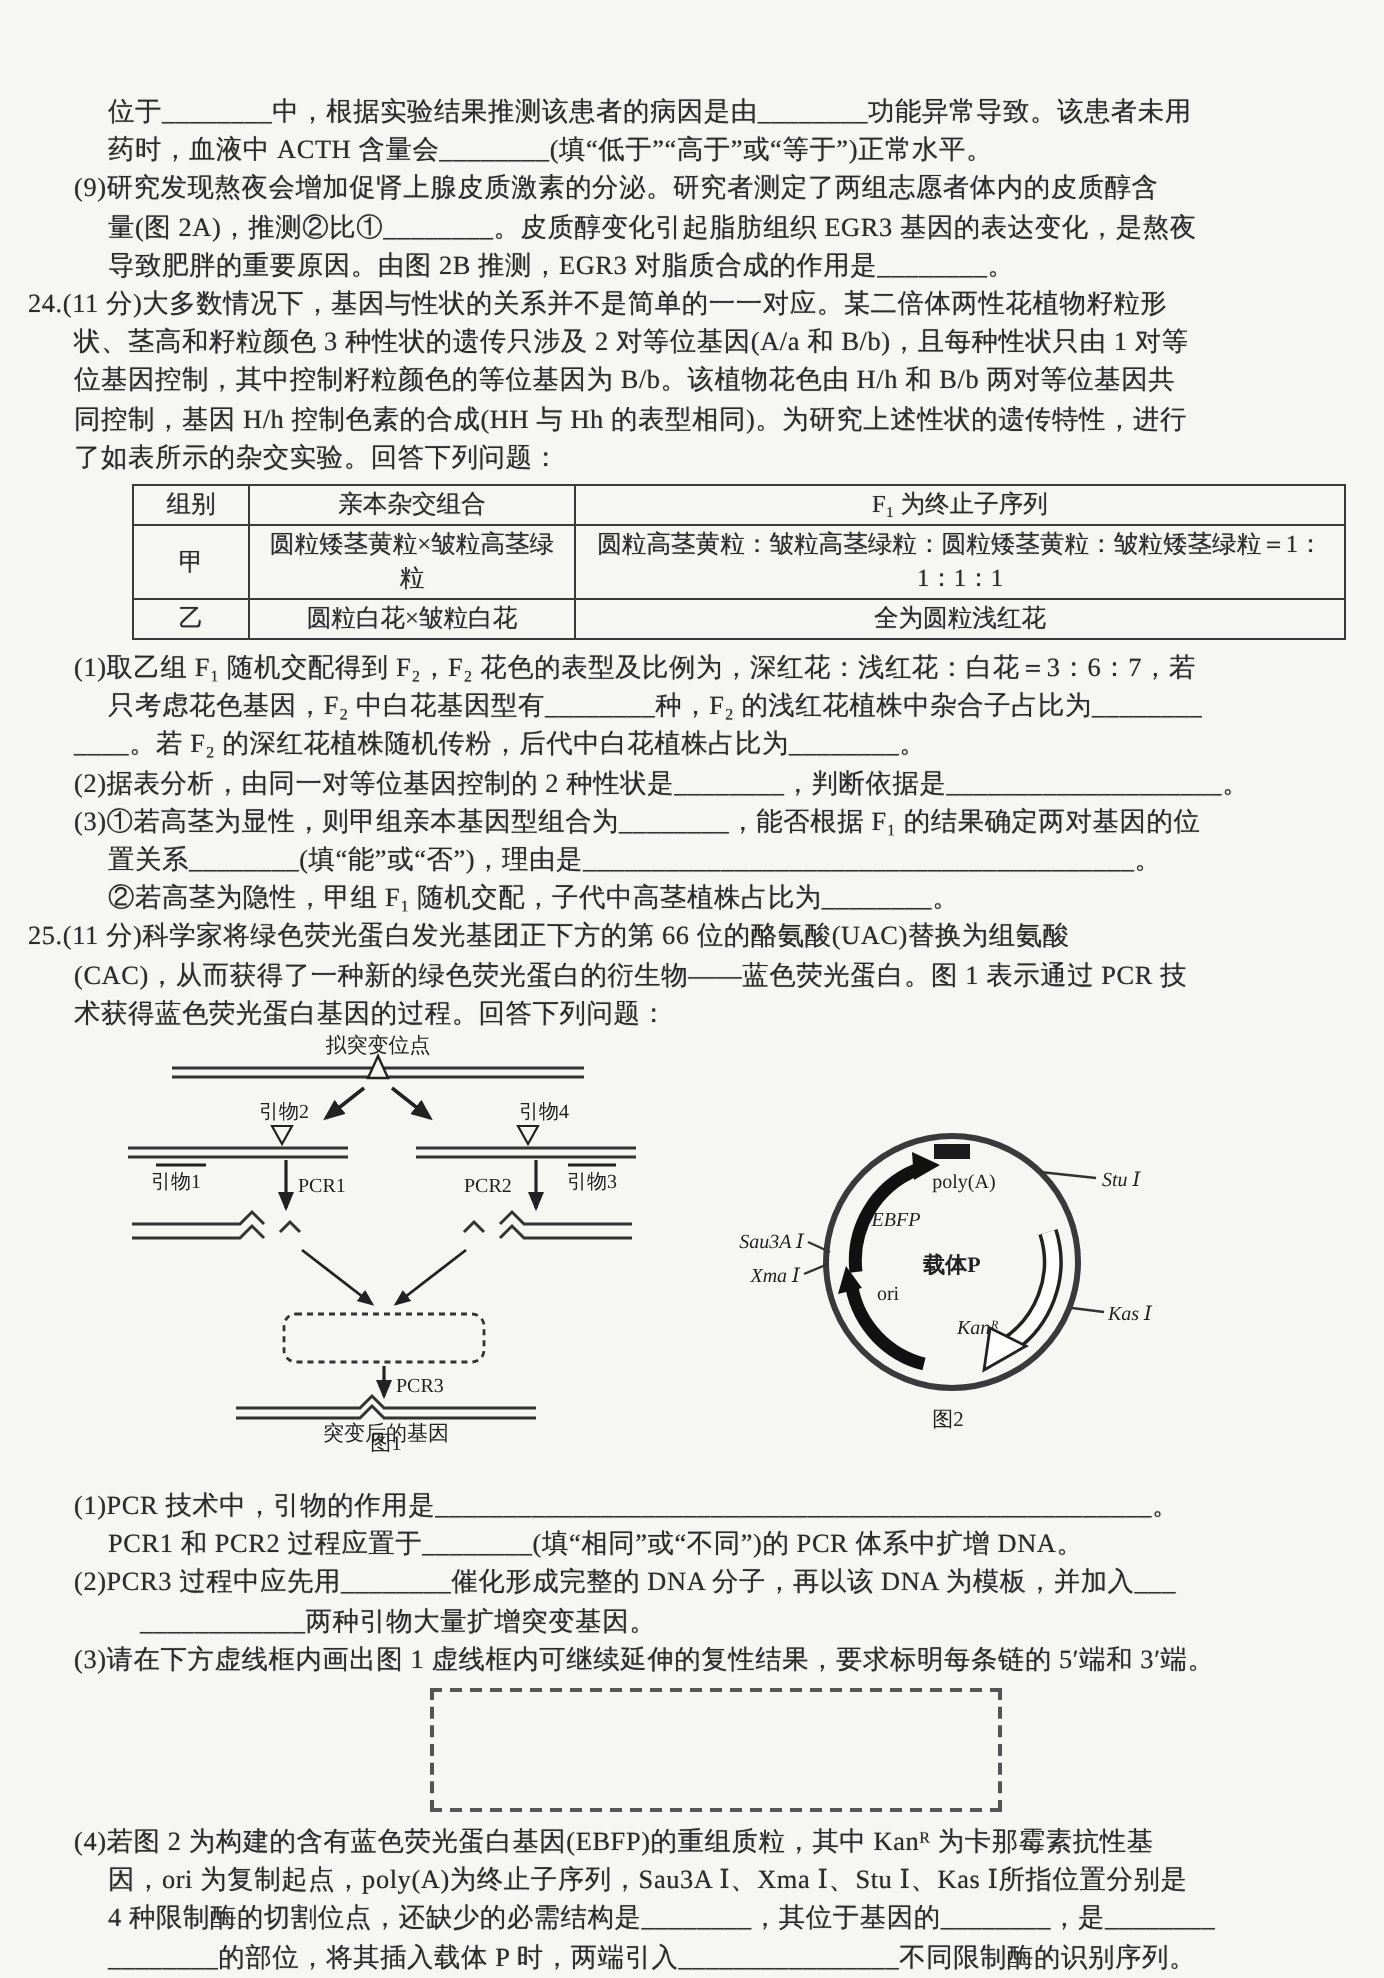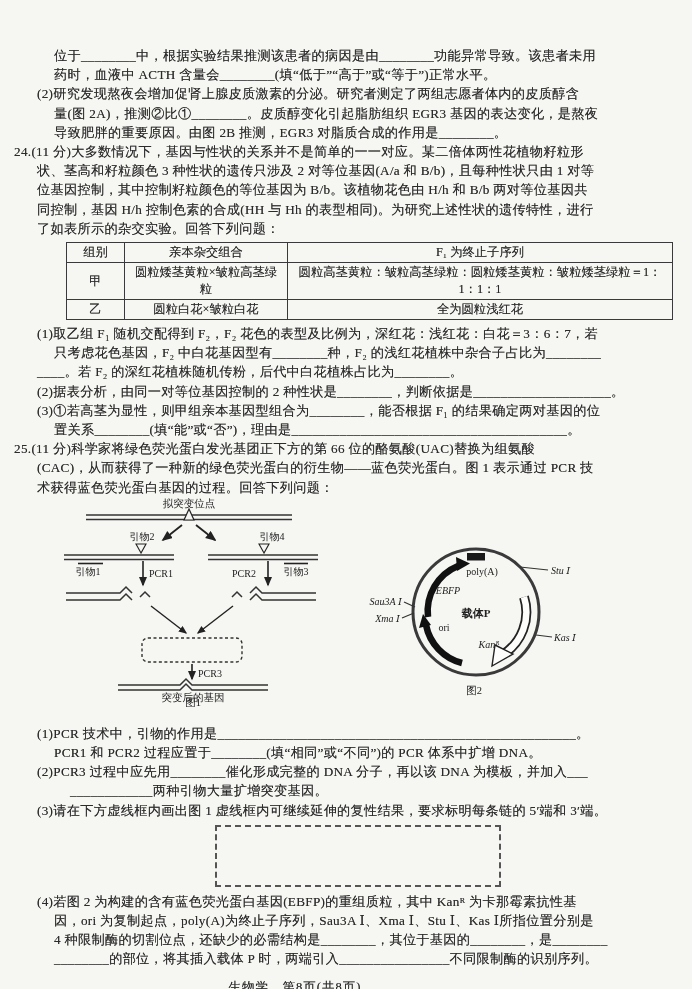--- a/index.html
+++ b/index.html
@@ -60,21 +60,21 @@
   .ital{font-style:italic;}
 </style>
 </head>
 <body>
 
 <div class="page">
 
   <div>
     <div class="line i2">位于________中，根据实验结果推测该患者的病因是由________功能异常导致。该患者未用</div>
     <div class="line i2">药时，血液中 ACTH 含量会________(填“低于”“高于”或“等于”)正常水平。</div>
-    <div class="line i1">(2)研究发现熬夜会增加促肾上腺皮质激素的分泌。研究者测定了两组志愿者体内的皮质醇含</div>
+    <div class="line i1">(9)研究发现熬夜会增加促肾上腺皮质激素的分泌。研究者测定了两组志愿者体内的皮质醇含</div>
     <div class="line i2">量(图 2A)，推测②比①________。皮质醇变化引起脂肪组织 EGR3 基因的表达变化，是熬夜</div>
     <div class="line i2">导致肥胖的重要原因。由图 2B 推测，EGR3 对脂质合成的作用是________。</div>
   </div>
 
   <div>
     <div class="line i0">24.(11 分)大多数情况下，基因与性状的关系并不是简单的一一对应。某二倍体两性花植物籽粒形</div>
     <div class="line i1">状、茎高和籽粒颜色 3 种性状的遗传只涉及 2 对等位基因(A/a 和 B/b)，且每种性状只由 1 对等</div>
     <div class="line i1">位基因控制，其中控制籽粒颜色的等位基因为 B/b。该植物花色由 H/h 和 B/b 两对等位基因共</div>
     <div class="line i1">同控制，基因 H/h 控制色素的合成(HH 与 Hh 的表型相同)。为研究上述性状的遗传特性，进行</div>
     <div class="line i1">了如表所示的杂交实验。回答下列问题：</div>
@@ -100,20 +100,21 @@
   </tbody>
     </table>
 
   <div>
     <div class="line i1">(1)取乙组 F₁ 随机交配得到 F₂，F₂ 花色的表型及比例为，深红花：浅红花：白花＝3：6：7，若</div>
     <div class="line i2">只考虑花色基因，F₂ 中白花基因型有________种，F₂ 的浅红花植株中杂合子占比为________</div>
     <div class="line i1">____。若 F₂ 的深红花植株随机传粉，后代中白花植株占比为________。</div>
     <div class="line i1">(2)据表分析，由同一对等位基因控制的 2 种性状是________，判断依据是____________________。</div>
     <div class="line i1">(3)①若高茎为显性，则甲组亲本基因型组合为________，能否根据 F₁ 的结果确定两对基因的位</div>
     <div class="line i2">置关系________(填“能”或“否”)，理由是________________________________________。</div>
+    <div class="line i2">②若高茎为隐性，甲组 F₁ 随机交配，子代中高茎植株占比为________。</div>
   </div>
 
   <div>
     <div class="line i0">25.(11 分)科学家将绿色荧光蛋白发光基团正下方的第 66 位的酪氨酸(UAC)替换为组氨酸</div>
     <div class="line i1">(CAC)，从而获得了一种新的绿色荧光蛋白的衍生物——蓝色荧光蛋白。图 1 表示通过 PCR 技</div>
     <div class="line i1">术获得蓝色荧光蛋白基因的过程。回答下列问题：</div>
   </div>
 
   <div class="figures">
 

